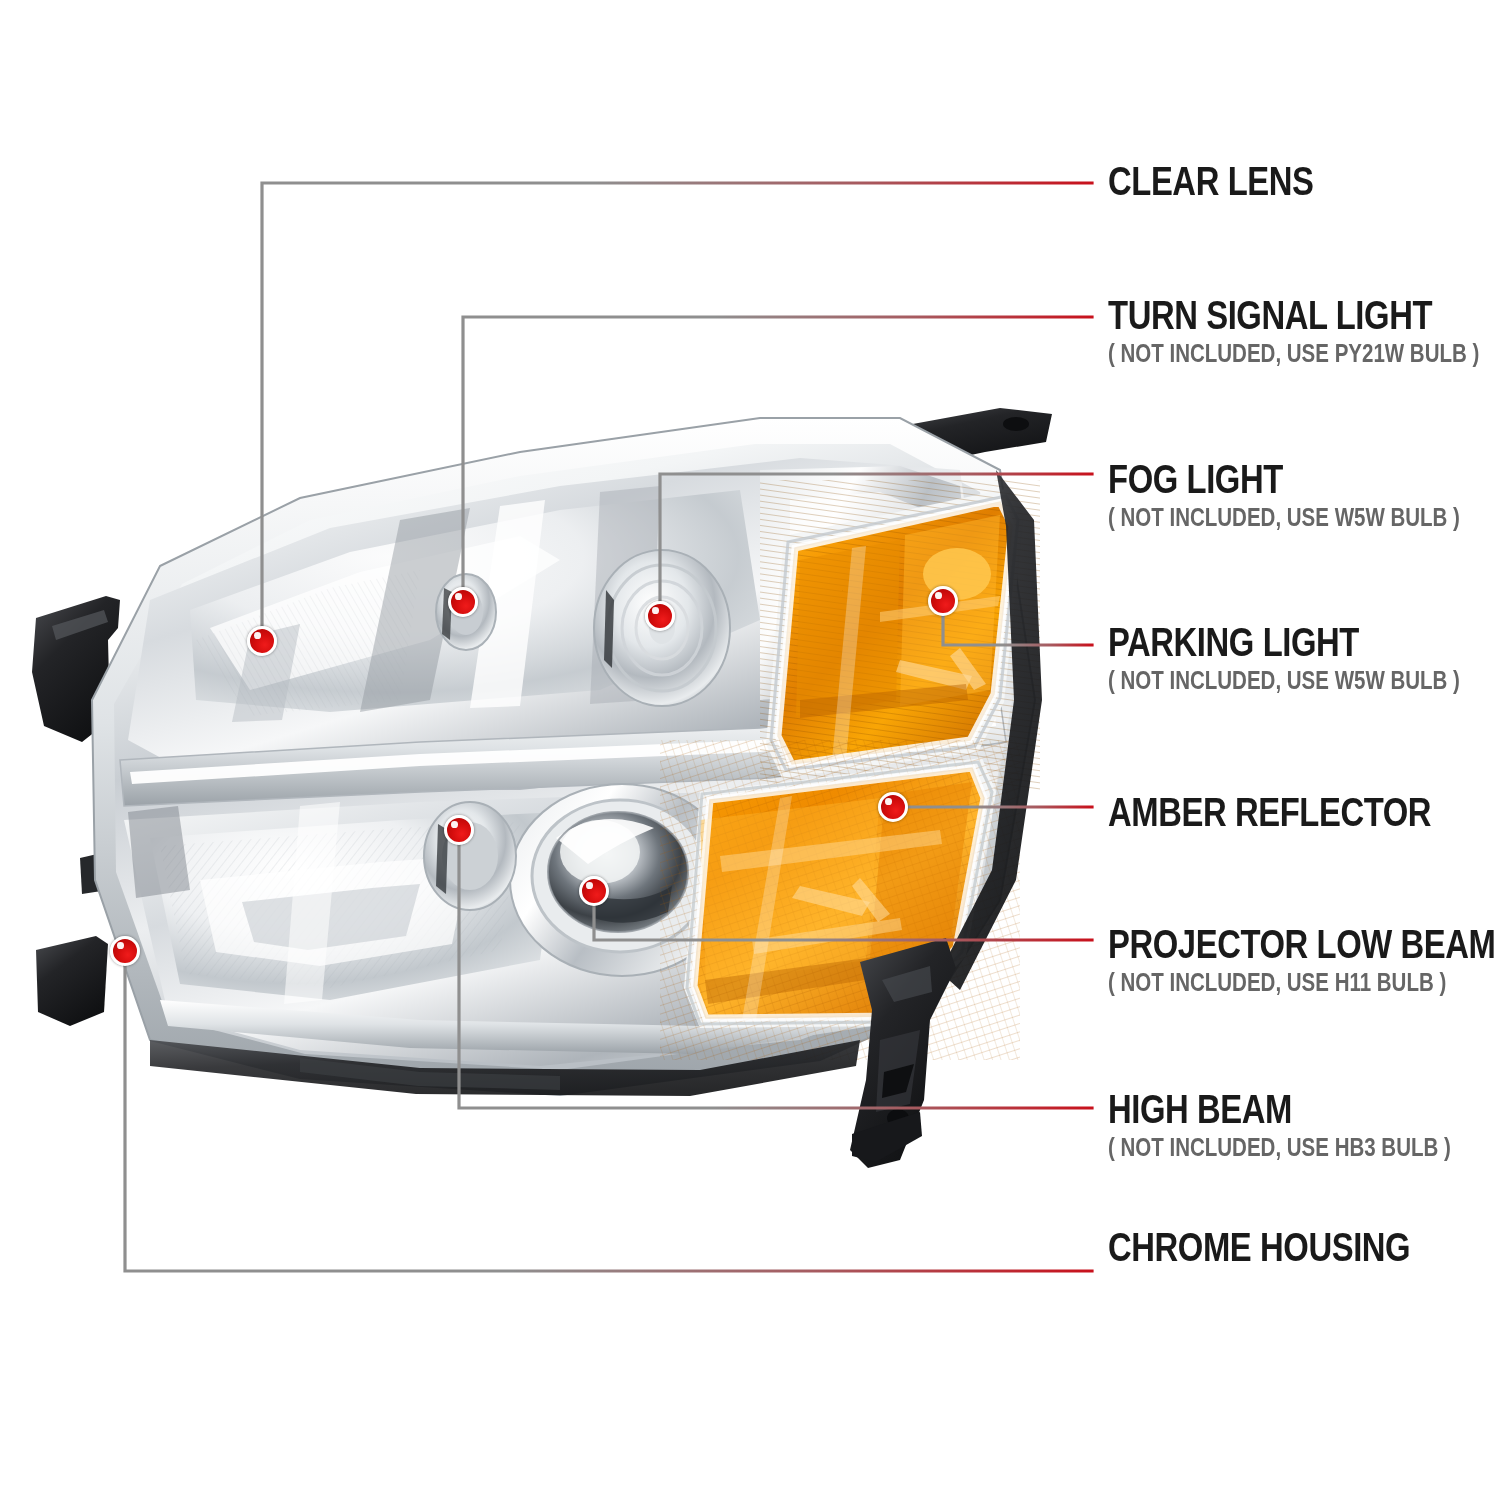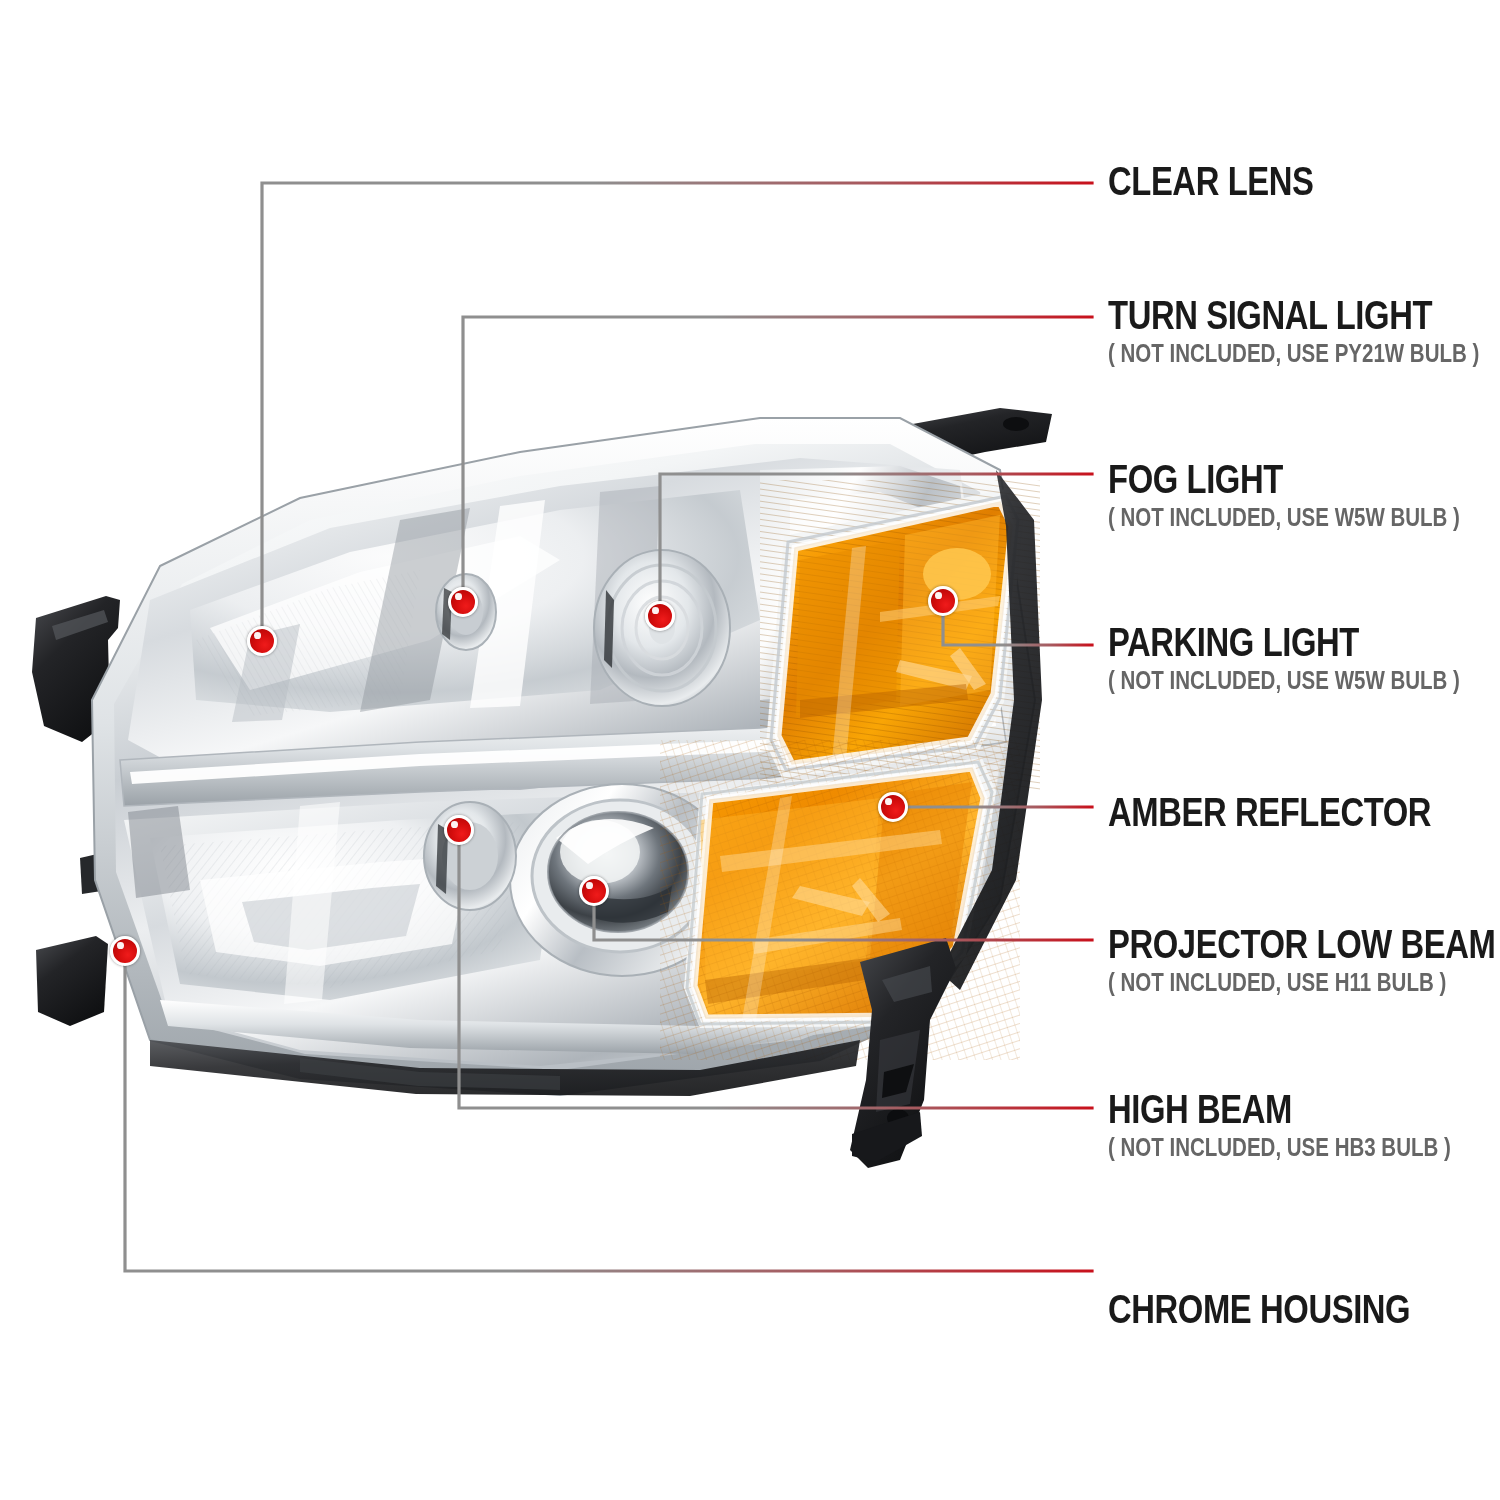--- a/index.html
+++ b/index.html
@@ -394,18 +394,18 @@
         <div class="callout-title">AMBER REFLECTOR</div>
       </div>
       <div class="callout-label" style="left: 1108px; top: 923px;">
         <div class="callout-title">PROJECTOR LOW BEAM</div>
         <div class="callout-sub">( NOT INCLUDED, USE  H11  BULB )</div>
       </div>
       <div class="callout-label" style="left: 1108px; top: 1088px;">
         <div class="callout-title">HIGH BEAM</div>
         <div class="callout-sub">( NOT INCLUDED, USE  HB3  BULB )</div>
       </div>
-      <div class="callout-label" style="left: 1108px; top: 1288px;">
+      <div class="callout-label" style="left: 1108px; top: 1226px;">
         <div class="callout-title">CHROME HOUSING</div>
       </div>
     </div>
 
 </div>
 
 </body></html>

